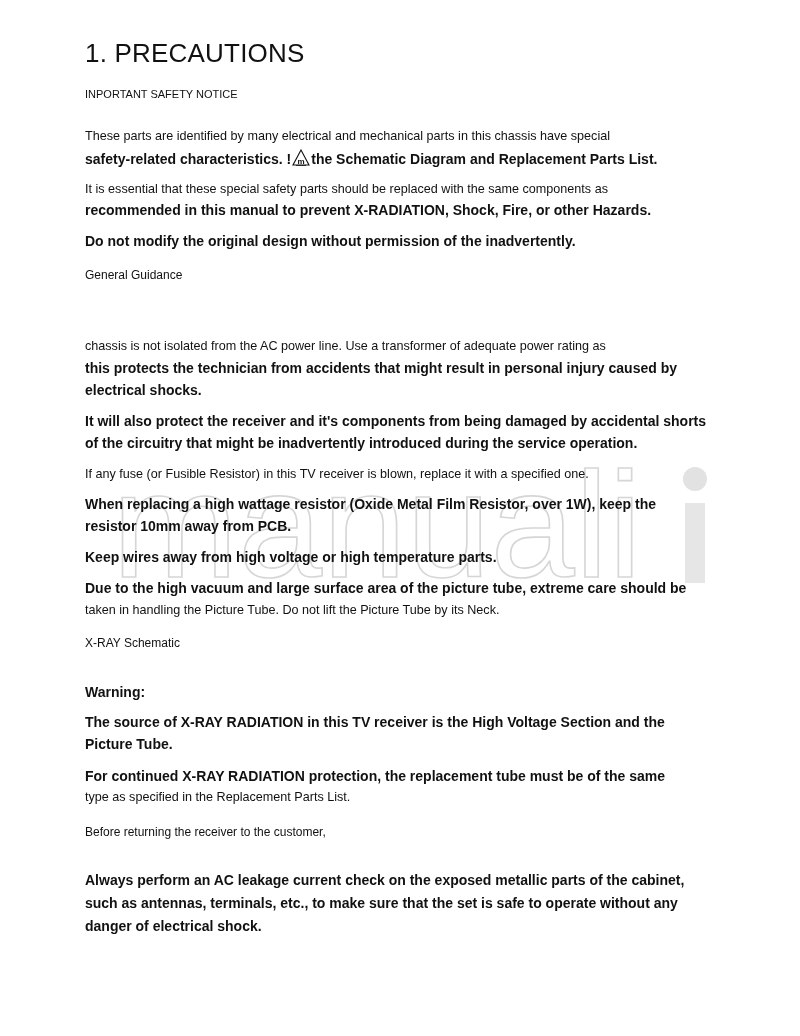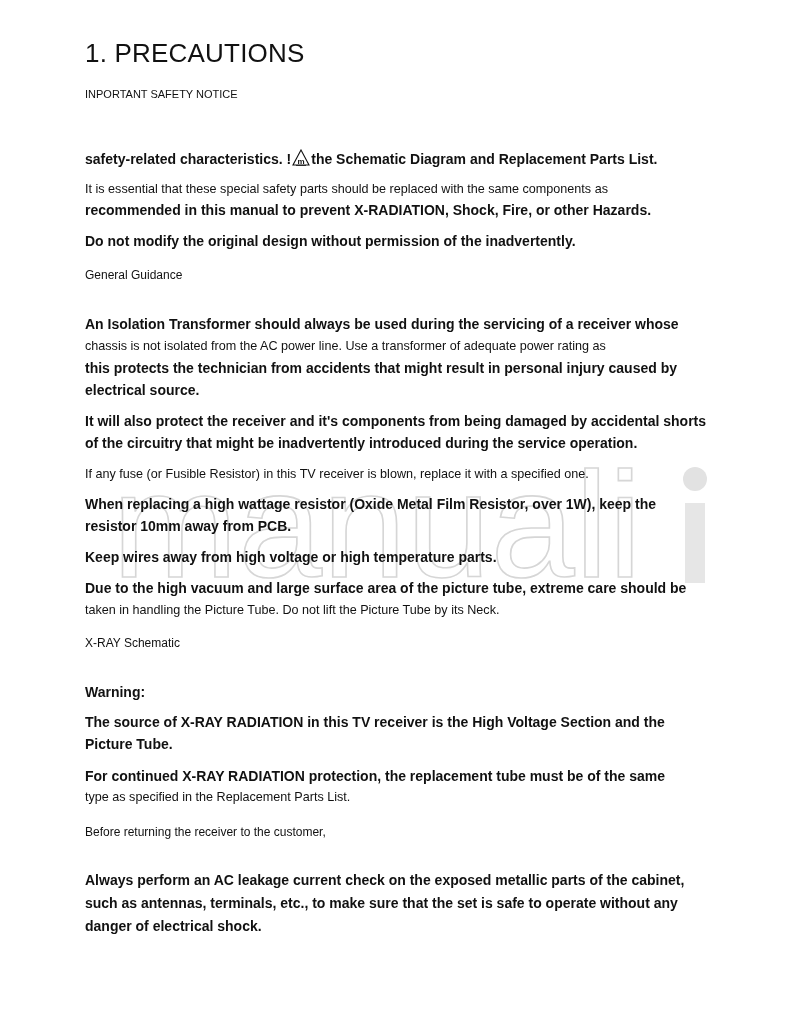--- a/index.html
+++ b/index.html
@@ -23,36 +23,36 @@
 
   <svg class="watermark" viewBox="0 0 600 130" xmlns="http://www.w3.org/2000/svg">
     <text x="0" y="122" font-family="Liberation Sans, sans-serif" font-size="150" fill="none" stroke="#d6d6d6" stroke-width="1.6" textLength="530" lengthAdjust="spacingAndGlyphs">manuali</text>
     <circle cx="583" cy="24" r="12" fill="#e2e2e2"></circle>
     <rect x="573" y="48" width="20" height="80" fill="#e6e6e6"></rect>
   </svg>
 
   <h1 class="t h1">1. PRECAUTIONS</h1>
 
   <h2 class="t h2" style="top:88px">INPORTANT SAFETY NOTICE</h2>
+  <p class="t p13" style="top:129px">These parts are identified by many electrical and mechanical parts in this chassis have special</p>
   <p class="t p14" style="top:149px">
     <span>safety-related characteristics. !</span><svg class="warn-inline" width="18" height="17" viewBox="0 0 18 17">
         <path d="M9 1 L17 16 L1 16 Z" fill="none" stroke="#111" stroke-width="1.1"></path>
         <text x="9" y="15" font-size="8" text-anchor="middle" font-family="Liberation Sans, sans-serif" fill="#111">m</text>
         <line x1="4" y1="16.5" x2="14" y2="16.5" stroke="#111" stroke-width="0.8"></line>
       </svg><span>the Schematic Diagram and Replacement Parts List.</span>
   </p>
   <p class="t p13" style="top:182px">It is essential that these special safety parts should be replaced with the same components as</p>
   <p class="t p14" style="top:202px">recommended in this manual to prevent X-RADIATION, Shock, Fire, or other Hazards.</p>
   <p class="t p14" style="top:233px">Do not modify the original design without permission of the inadvertently.</p>
 
   <h2 class="t h3" style="top:268px">General Guidance</h2>
-  <p class="t p14" style="top:316px">An Isolation Transformer should always be used during the servicing of a receiver whose</p>
   <p class="t p13" style="top:339px">chassis is not isolated from the AC power line. Use a transformer of adequate power rating as</p>
   <p class="t p14" style="top:360px">this protects the technician from accidents that might result in personal injury caused by</p>
-  <p class="t p14" style="top:382px">electrical source.</p>
+  <p class="t p14" style="top:382px">electrical shocks.</p>
   <p class="t p14" style="top:435px">of the circuitry that might be inadvertently introduced during the service operation.</p>
   <p class="t p14" style="top:413px">It will also protect the receiver and it's components from being damaged by accidental shorts</p>
   <p class="t p13" style="top:467px">If any fuse (or Fusible Resistor) in this TV receiver is blown, replace it with a specified one.</p>
   <p class="t p14" style="top:496px">When replacing a high wattage resistor (Oxide Metal Film Resistor, over 1W), keep the</p>
   <p class="t p14" style="top:518px">resistor 10mm away from PCB.</p>
   <p class="t p14" style="top:549px">Keep wires away from high voltage or high temperature parts.</p>
   <p class="t p14" style="top:580px">Due to the high vacuum and large surface area of the picture tube, extreme care should be</p>
   <p class="t p13" style="top:603px">taken in handling the Picture Tube. Do not lift the Picture Tube by its Neck.</p>
 
   <h2 class="t h3" style="top:636px">X-RAY Schematic</h2>

